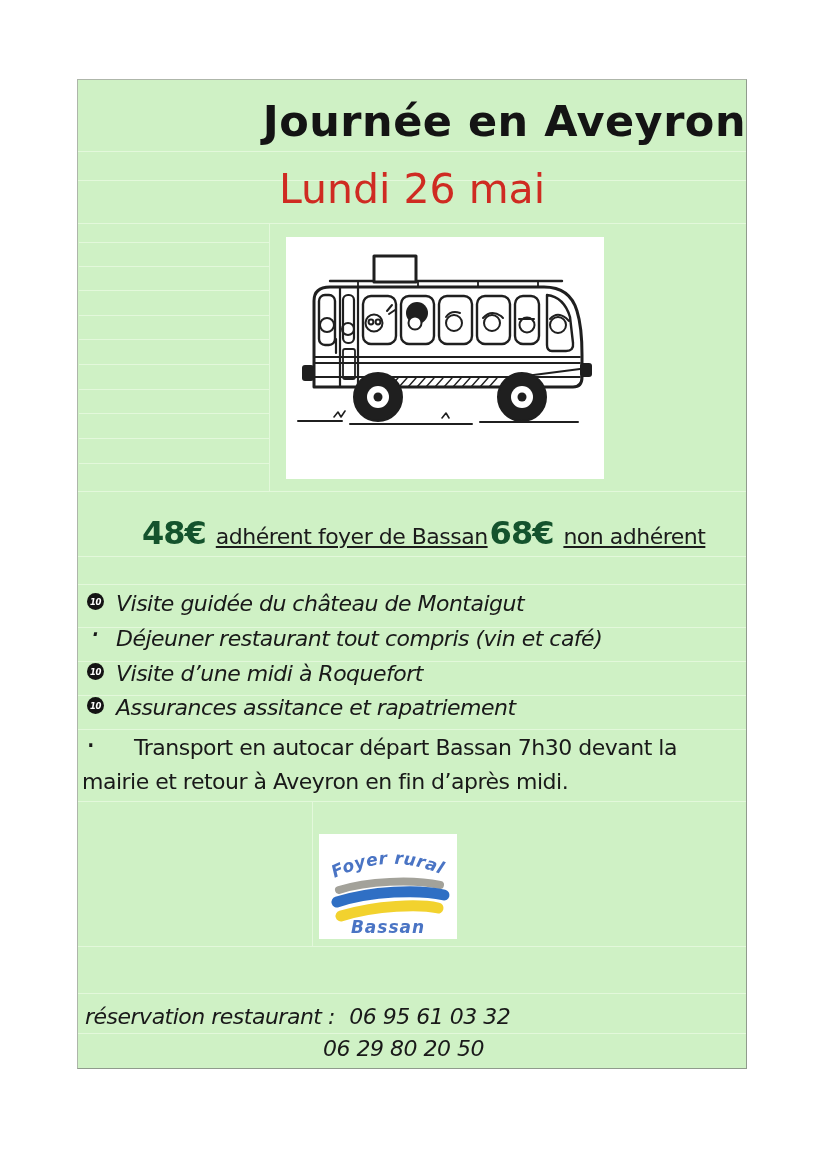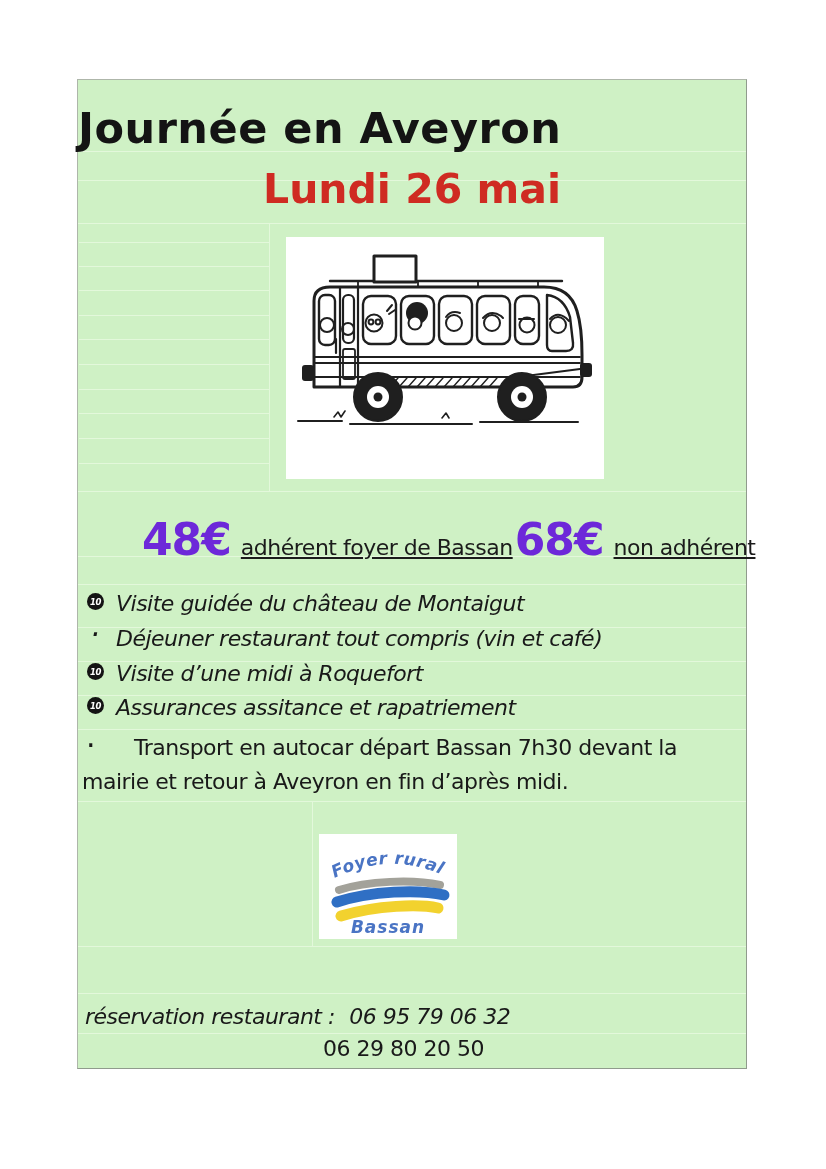--- a/index.html
+++ b/index.html
@@ -9,36 +9,36 @@
   }
   .page{position:absolute;left:0;top:0;width:826px;height:1169px;background:#fff;}
   .flyer{
     position:absolute;left:77px;top:79px;width:668px;height:988px;
     background:#cff1c5;
     border:1px solid #aeb6aa;border-right-color:#909b8d;border-bottom-color:#909b8d;
   }
   .gridline{position:absolute;height:1px;background:#e3f8db;}
   .gridline.vert{width:1px;height:auto;}
   .title{
-    position:absolute;top:16px;left:0;width:100%;text-align:left;
-    font-size:43px;font-weight:bold;color:#141414;letter-spacing:0.5px;white-space:nowrap;margin-top:7px;
+    position:absolute;top:16px;left:0;width:100%;text-align:right;
+    font-size:43px;font-weight:bold;color:#141414;letter-spacing:0.5px;white-space:nowrap;
   }
   .date{
     position:absolute;top:85px;left:0;width:100%;text-align:center;
-    font-size:41px;font-weight:bold;color:#cf2b22;white-space:nowrap;
+    font-size:41px;font-weight:normal;color:#cf2b22;white-space:nowrap;
   }
   .bus-box{
     position:absolute;left:208px;top:157px;width:318px;height:242px;background:#ffffff;
   }
   .bus-box svg{display:block;width:100%;height:100%;}
   .price-row{
     position:absolute;left:64px;top:434px;width:600px;
     display:flex;align-items:baseline;white-space:nowrap;
   }
-  .price-num{font-size:44px;font-weight:bold;color:#6d28d9;letter-spacing:-1px;}
+  .price-num{font-size:32px;font-weight:bold;color:#14532d;letter-spacing:-1px;}
   .price-label{font-size:22px;color:#1b1b1b;letter-spacing:-0.5px;margin-left:10px;text-decoration:underline;}
   .price-num.second{margin-left:2px;}
   .li{
     position:absolute;left:6px;width:656px;font-size:22px;color:#191919;
     letter-spacing:-0.5px;line-height:30px;font-style:italic;
   }
   .li .text{display:block;margin-left:32px;}
   .b10{
     position:absolute;left:3px;top:4px;width:17px;height:17px;border-radius:50%;
     background:#141414;color:#ffffff;font-size:8.5px;font-weight:bold;
@@ -55,21 +55,21 @@
   .para .line2{display:block;}
   .logo-box{
     position:absolute;left:241px;top:754px;width:138px;height:105px;background:#ffffff;
   }
   .logo-box svg{display:block;width:100%;height:100%;}
   .footer-line1{
     position:absolute;left:7px;top:924px;font-size:22px;font-style:italic;
     color:#191919;letter-spacing:-0.5px;white-space:nowrap;
   }
   .footer-line2{
-    position:absolute;left:245px;top:956px;font-size:22px;
+    position:absolute;left:245px;top:956px;font-size:22px;font-style:italic;
     color:#191919;letter-spacing:-0.5px;white-space:nowrap;
   }
   .footer-line1 .ph{margin-left:8px;}
 </style>
 </head>
 <body>
 
 <div class="page">
   <div class="flyer">
 
@@ -210,18 +210,18 @@
         <path d="M22 82 C58 71 101 70 119 74" stroke="#f2d22e" stroke-width="11" fill="none" stroke-linecap="round"></path>
         <text font-size="17" font-style="italic" font-weight="bold" fill="#4a74c4" font-family="DejaVu Sans, sans-serif" letter-spacing="0.5">
           <textPath href="#arcpath" startOffset="4">Foyer rural</textPath>
         </text>
         <text x="69" y="99" text-anchor="middle" font-size="17" font-style="italic" font-weight="bold" fill="#4a74c4" font-family="DejaVu Sans, sans-serif" letter-spacing="1">Bassan</text>
       </svg>
     </div>
 
     <div class="footer-line1">
       <span>réservation restaurant :</span>
-      <span class="ph">06 95 79 06 32</span>
+      <span class="ph">06 95 61 03 32</span>
     </div>
     <div class="footer-line2">06 29 80 20 50</div>
 
   </div>
 </div>
 
 </body></html>

